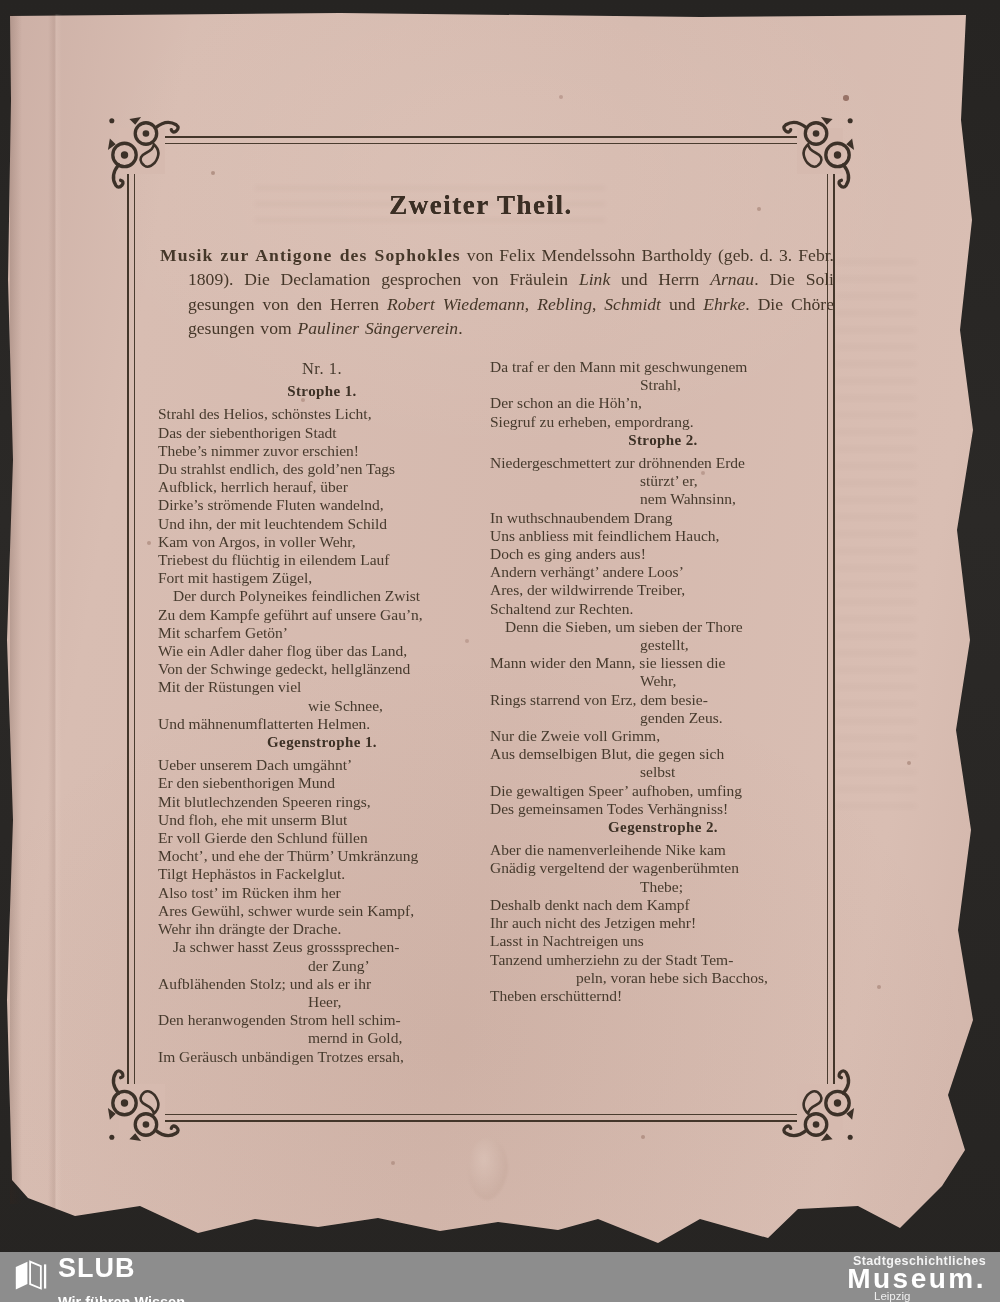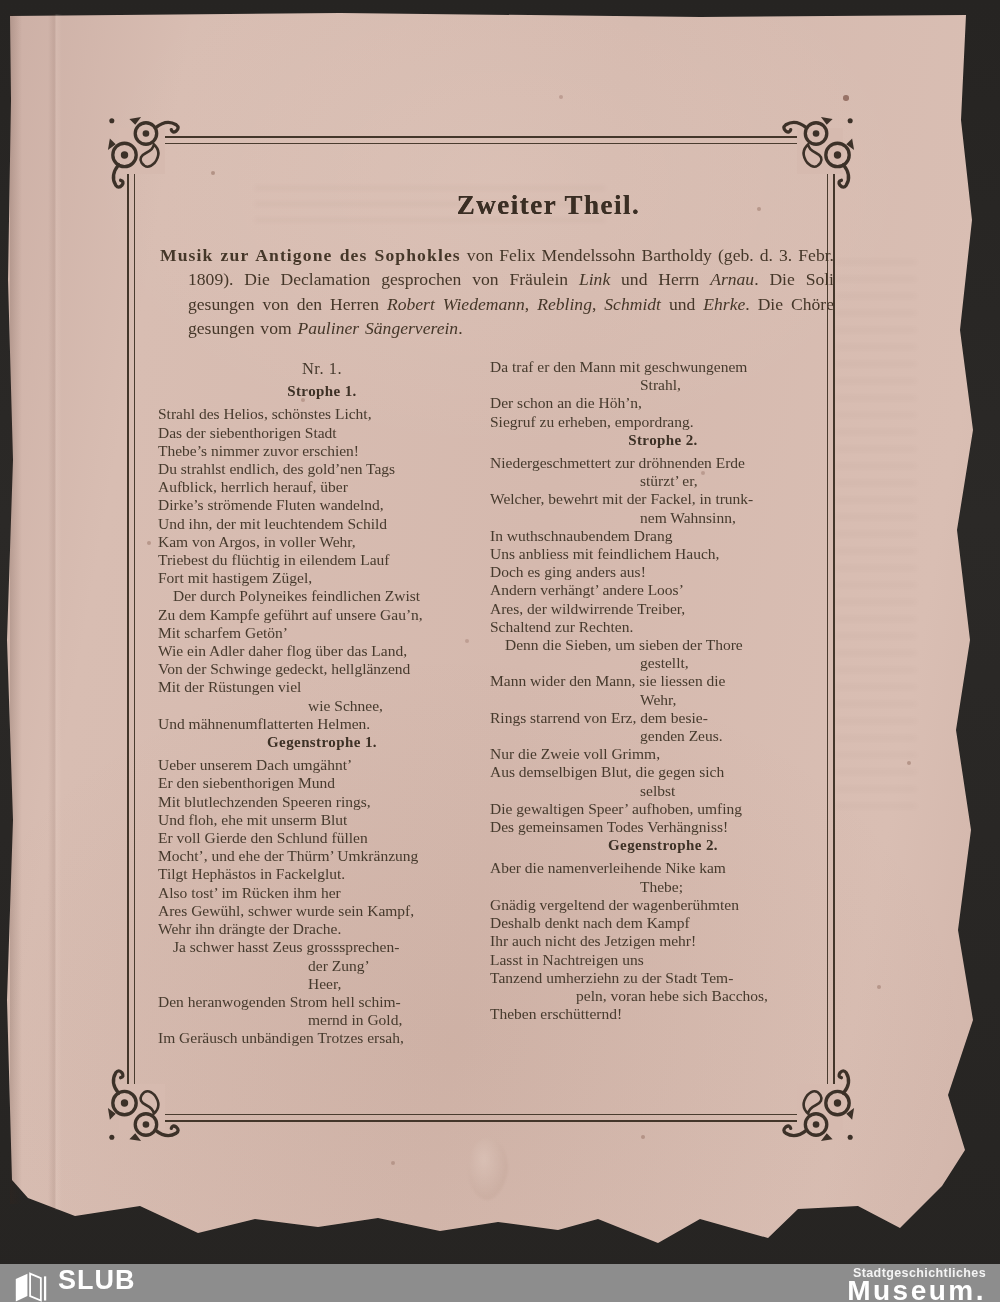--- a/index.html
+++ b/index.html
@@ -80,21 +80,21 @@
   .corner-cover.bl { left:-10px; bottom:-10px; }
   .corner-cover.br { right:-10px; bottom:-10px; }
   .flourish { position:absolute; width:78px; height:78px; }
   .flourish.tl { left:-24px; top:-24px; }
   .flourish.tr { right:-24px; top:-24px; transform:scaleX(-1); }
   .flourish.bl { left:-24px; bottom:-24px; transform:scaleY(-1); }
   .flourish.br { right:-24px; bottom:-24px; transform:scale(-1,-1); }
 
   
   .doc-title {
-    position:absolute; left:127px; top:190px; width:843px;
+    position:absolute; left:127px; top:190px; width:708px;
     text-align:center; font-size:27px; font-weight:bold; letter-spacing:1.5px;
     color:#3a2e24; text-shadow:0 0 .4px #3a2e24;
   }
   .intro {
     position:absolute; left:160px; top:243px; width:674px;
     font-size:17.6px; line-height:24.4px; color:#453729;
     text-align:justify; padding-left:28px; text-indent:-28px;
     word-spacing:1.5px;
   }
   .intro .b { font-weight:bold; letter-spacing:1.1px; }
@@ -105,21 +105,21 @@
   .col-right { left:490px; top:358px; width:346px; }
   .col-num { text-align:center; font-size:16.5px; margin-bottom:4px; letter-spacing:.5px; }
   .sec-h { text-align:center; font-weight:bold; font-size:15px; letter-spacing:.4px; margin:0 0 5px; color:#3d3126; }
   .ln { white-space:nowrap; }
   .ln.i  { padding-left:15px; }
   .ln.c  { padding-left:150px; }
   .ln.c2 { padding-left:86px; }
 
   
   .footer-bar {
-    position:absolute; left:0; bottom:0; width:1000px; height:38px;
+    position:absolute; left:0; bottom:0; width:1000px; height:50px;
     background:#8d8d8d; font-family:"Liberation Sans", sans-serif; color:#ffffff;
   }
   .slub { position:absolute; left:14px; top:3px; display:flex; }
   .book-icon { width:34px; height:36px; margin-top:3px; }
   .slub-text { margin-left:10px; }
   .slub-name { font-size:27px; font-weight:bold; letter-spacing:1px; line-height:27px; }
   .slub-tagline { font-size:14.5px; font-weight:bold; margin-top:12px; }
   .museum { position:absolute; right:14px; top:2px; width:190px; text-align:right; }
   .museum-top { font-size:12.5px; letter-spacing:.4px; color:#f4f4f4;font-weight:bold; }
   .museum-name { font-size:28px; font-weight:bold; letter-spacing:2.5px; line-height:22px; }
@@ -205,59 +205,59 @@
         <div class="ln">Mit blutlechzenden Speeren rings,</div>
         <div class="ln">Und floh, ehe mit unserm Blut</div>
         <div class="ln">Er voll Gierde den Schlund füllen</div>
         <div class="ln">Mocht’, und ehe der Thürm’ Umkränzung</div>
         <div class="ln">Tilgt Hephästos in Fackelglut.</div>
         <div class="ln">Also tost’ im Rücken ihm her</div>
         <div class="ln">Ares Gewühl, schwer wurde sein Kampf,</div>
         <div class="ln">Wehr ihn drängte der Drache.</div>
         <div class="ln i">Ja schwer hasst Zeus grosssprechen-</div>
         <div class="ln c">der Zung’</div>
+        <div class="ln">Aufblähenden Stolz; und als er ihr</div>
         <div class="ln c">Heer,</div>
         <div class="ln">Den heranwogenden Strom hell schim-</div>
         <div class="ln c">mernd in Gold,</div>
         <div class="ln">Im Geräusch unbändigen Trotzes ersah,</div>
       </div>
   </div>
 
   <div class="poem-col col-right">
     <div>
         <div class="ln">Da traf er den Mann mit geschwungenem</div>
         <div class="ln c">Strahl,</div>
         <div class="ln">Der schon an die Höh’n,</div>
         <div class="ln">Siegruf zu erheben, empordrang.</div>
         <div class="sec-h">Strophe 2.</div>
         <div class="ln">Niedergeschmettert zur dröhnenden Erde</div>
         <div class="ln c">stürzt’ er,</div>
-        <div class="ln">Welcher, bewehrt mit der Fackel, in trunk-</div>
         <div class="ln c">nem Wahnsinn,</div>
         <div class="ln">In wuthschnaubendem Drang</div>
         <div class="ln">Uns anbliess mit feindlichem Hauch,</div>
         <div class="ln">Doch es ging anders aus!</div>
         <div class="ln">Andern verhängt’ andere Loos’</div>
         <div class="ln">Ares, der wildwirrende Treiber,</div>
         <div class="ln">Schaltend zur Rechten.</div>
         <div class="ln i">Denn die Sieben, um sieben der Thore</div>
         <div class="ln c">gestellt,</div>
         <div class="ln">Mann wider den Mann, sie liessen die</div>
         <div class="ln c">Wehr,</div>
         <div class="ln">Rings starrend von Erz, dem besie-</div>
         <div class="ln c">genden Zeus.</div>
         <div class="ln">Nur die Zweie voll Grimm,</div>
         <div class="ln">Aus demselbigen Blut, die gegen sich</div>
         <div class="ln c">selbst</div>
         <div class="ln">Die gewaltigen Speer’ aufhoben, umfing</div>
         <div class="ln">Des gemeinsamen Todes Verhängniss!</div>
         <div class="sec-h">Gegenstrophe 2.</div>
         <div class="ln">Aber die namenverleihende Nike kam</div>
+        <div class="ln">Gnädig vergeltend der wagenberühmten</div>
         <div class="ln c">Thebe;</div>
-        <div class="ln">Gnädig vergeltend der wagenberühmten</div>
         <div class="ln">Deshalb denkt nach dem Kampf</div>
         <div class="ln">Ihr auch nicht des Jetzigen mehr!</div>
         <div class="ln">Lasst in Nachtreigen uns</div>
         <div class="ln">Tanzend umherziehn zu der Stadt Tem-</div>
         <div class="ln c2">peln, voran hebe sich Bacchos,</div>
         <div class="ln">Theben erschütternd!</div>
       </div>
   </div>
 
   <div class="footer-bar">

